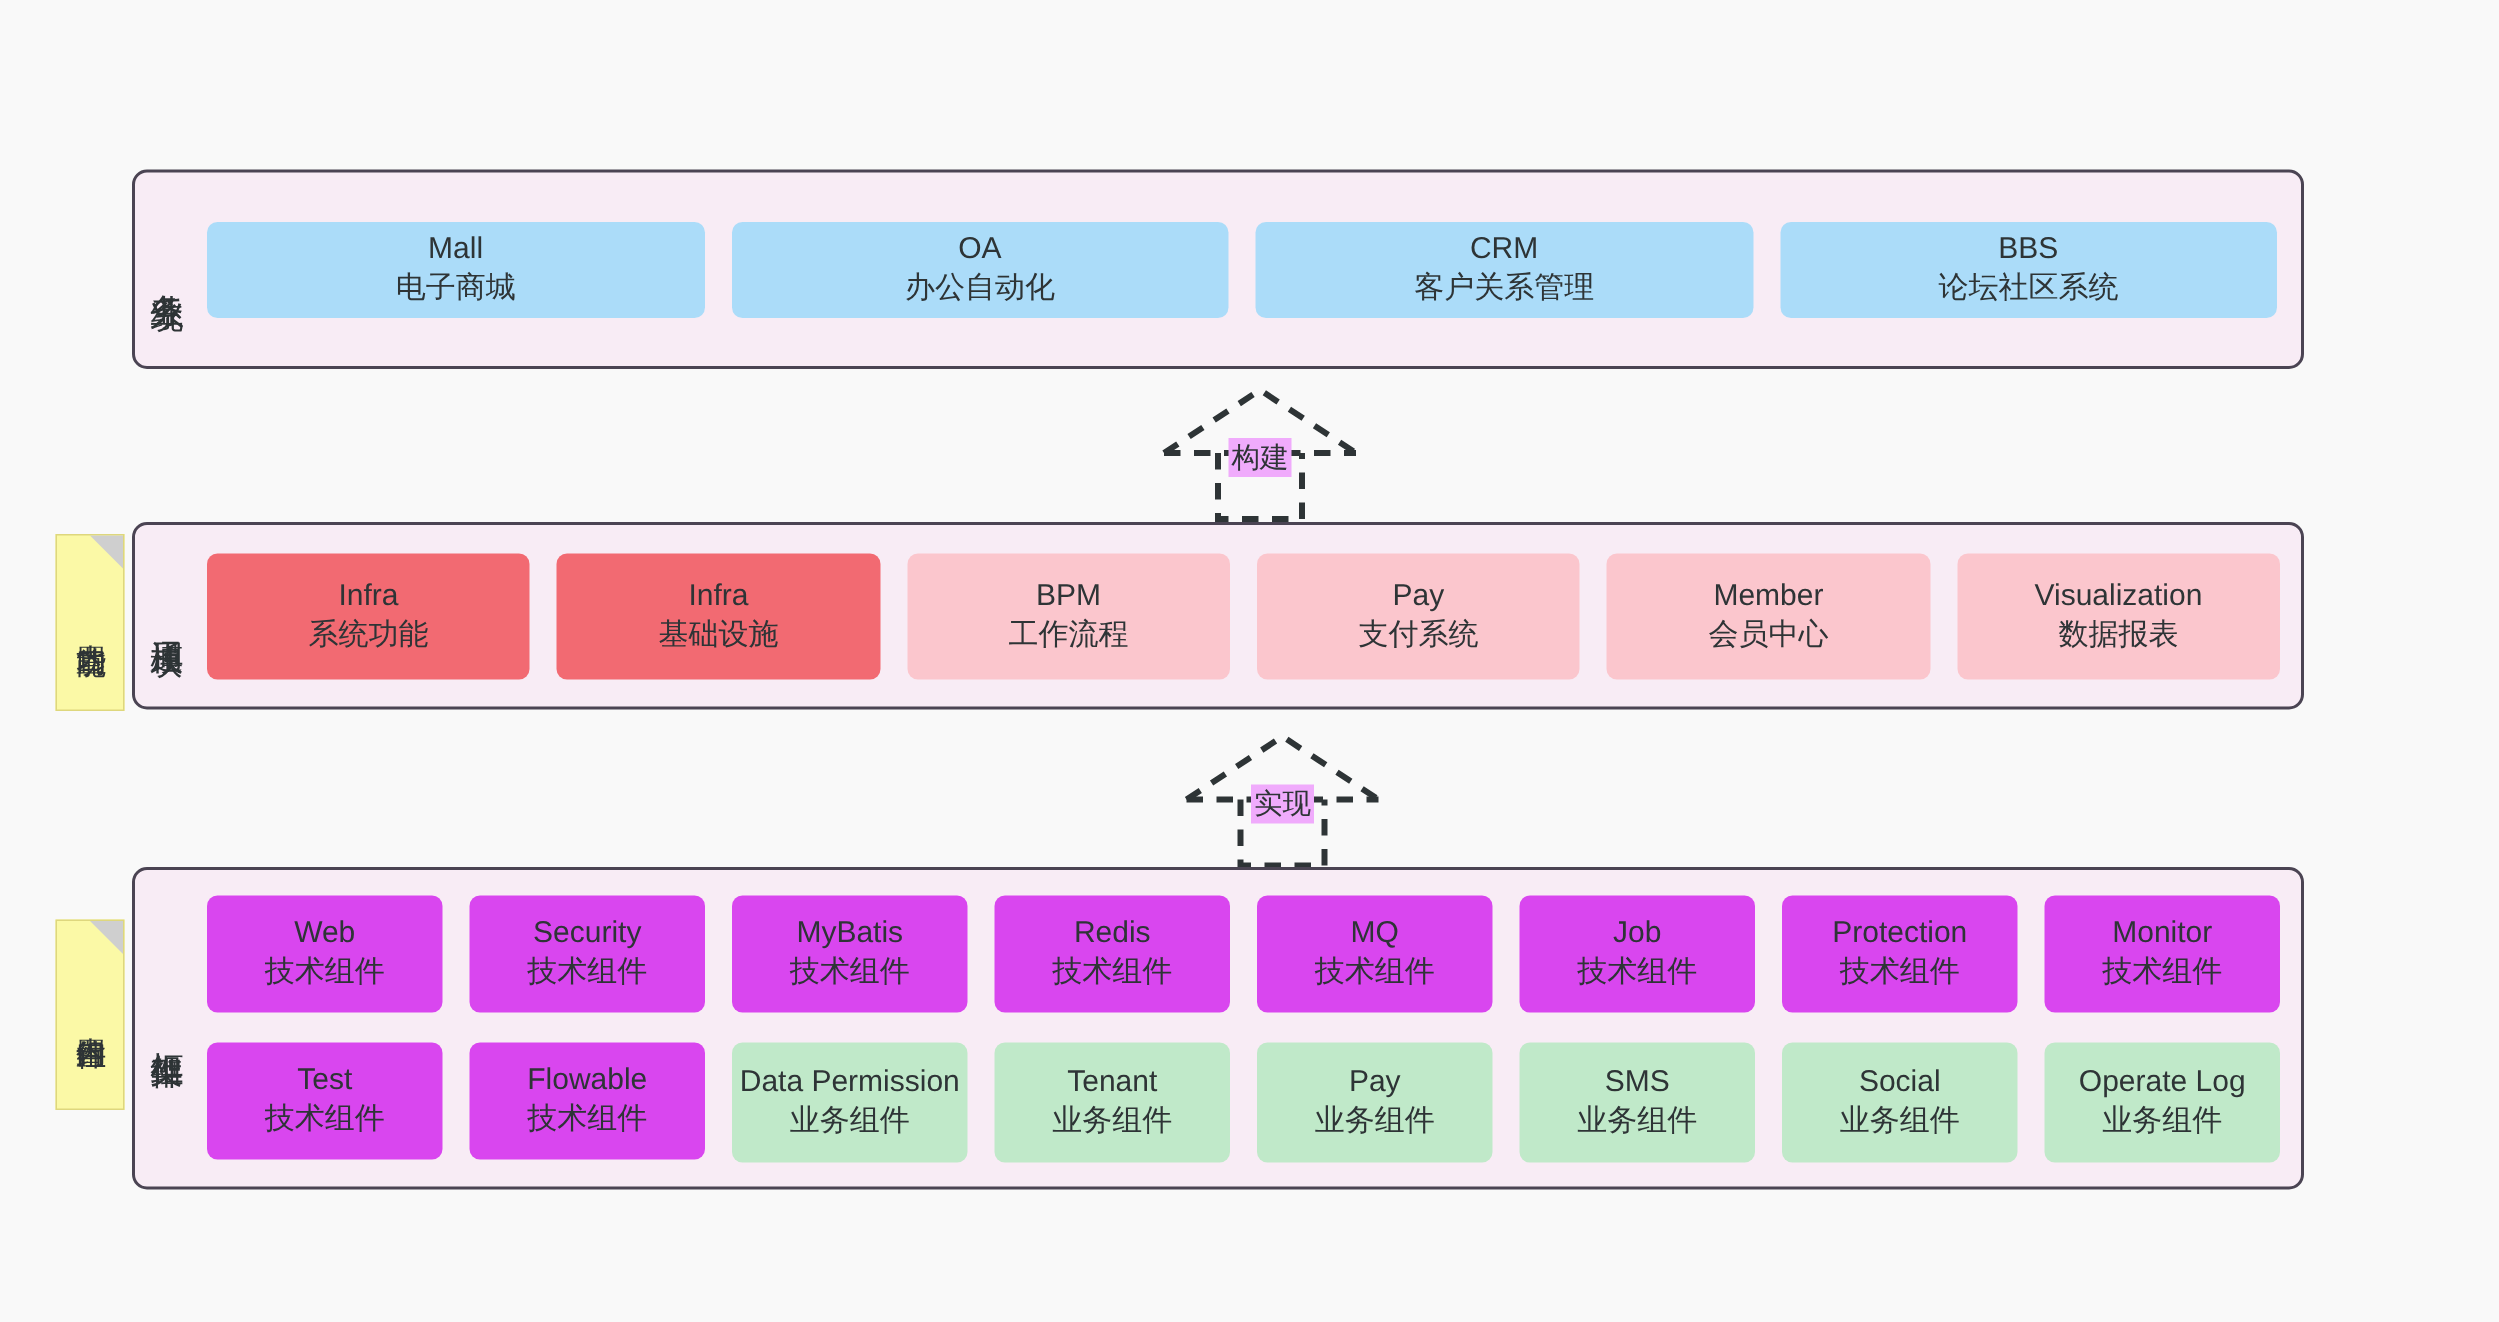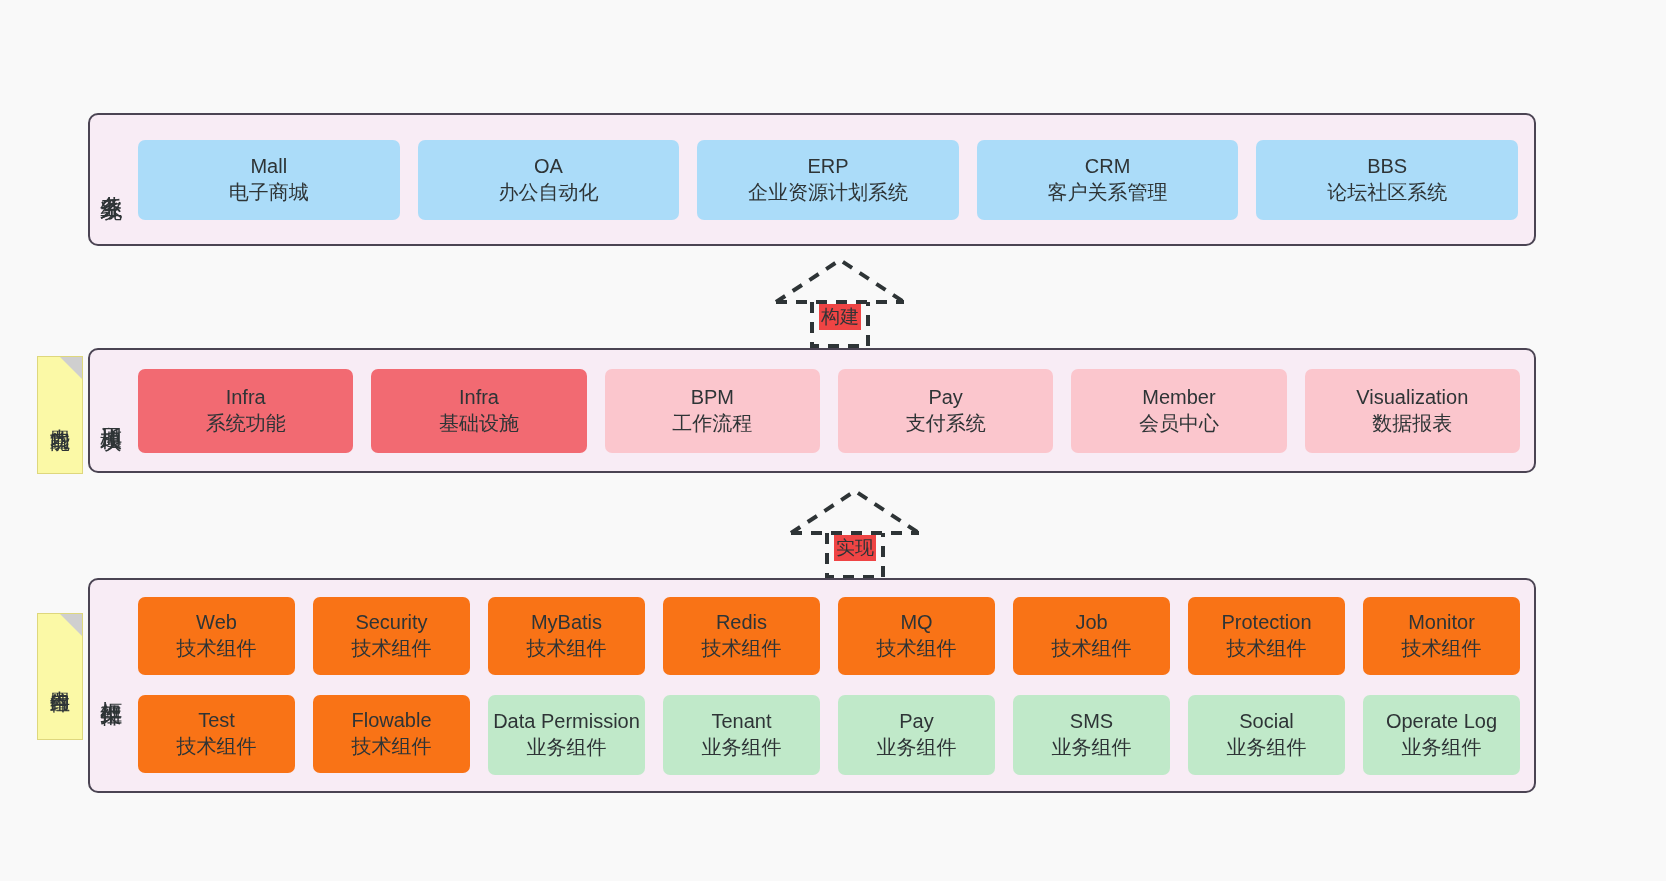--- a/index.html
+++ b/index.html
@@ -65,24 +65,24 @@
     font-size: 20px;
     line-height: 1.28;
     color: #2e3436;
     user-select: none;
     padding: 6px 4px;
   }
   .cell .name  { display: block; }
   .cell .desc  { display: block; }
 
   
-  .c-blue        { background: #abdcf9; height: 80px; }
+  .c-blue        { background: #abdcf9; height: 64px; }
   .c-red         { background: #f26a72; height: 84px; }
   .c-pink        { background: #fbc6cd; height: 84px; align-items: center; }
-  .c-green       { background: #f97316; height: 78px; }
+  .c-green       { background: #d946ef; height: 78px; }
   .c-green-light { background: #c0e9c9; height: 80px; }
 
   
   #layer-business  { left: 88px;  top: 113px; width: 1448px; height: 133px; }
   #layer-common    { left: 88px;  top: 348px; width: 1448px; height: 125px; }
   #layer-framework { left: 88px;  top: 578px; width: 1448px; height: 215px; }
 
   #layer-business  .layer-body { padding-right: 16px; }
   #layer-framework .layer-body { gap: 20px; }
 
@@ -118,24 +118,24 @@
   .uml-arrow {
     position: absolute;
     width: 160px;
     height: 94px;
   }
   .uml-arrow svg { display: block; }
   .uml-label {
     position: absolute;
     left: 50%;
     transform: translateX(-50%);
-    top: 48px;
+    top: 36px;
     font-size: 19px;
     color: #2e3436;
-    background: #ef4444;
+    background: #f0abfc;
     padding: 0 2px;
     white-space: nowrap;
     user-select: none;
   }
   #arrow-build   { left: 760px; top: 256px; }
   #arrow-realize { left: 775px; top: 487px; }
 </style>
 </head>
 <body>
 
@@ -143,24 +143,20 @@
   <div class="layer-title">业务系统</div>
   <div class="layer-body">
     <div class="row">
       <div class="cell c-blue">
         <span class="name">Mall</span>
         <span class="desc">电子商城</span>
       </div>
       <div class="cell c-blue">
         <span class="name">OA</span>
         <span class="desc">办公自动化</span>
-      </div>
-      <div class="cell c-blue">
-        <span class="name">ERP</span>
-        <span class="desc">企业资源计划系统</span>
       </div>
       <div class="cell c-blue">
         <span class="name">CRM</span>
         <span class="desc">客户关系管理</span>
       </div>
       <div class="cell c-blue">
         <span class="name">BBS</span>
         <span class="desc">论坛社区系统</span>
       </div>
     </div>

